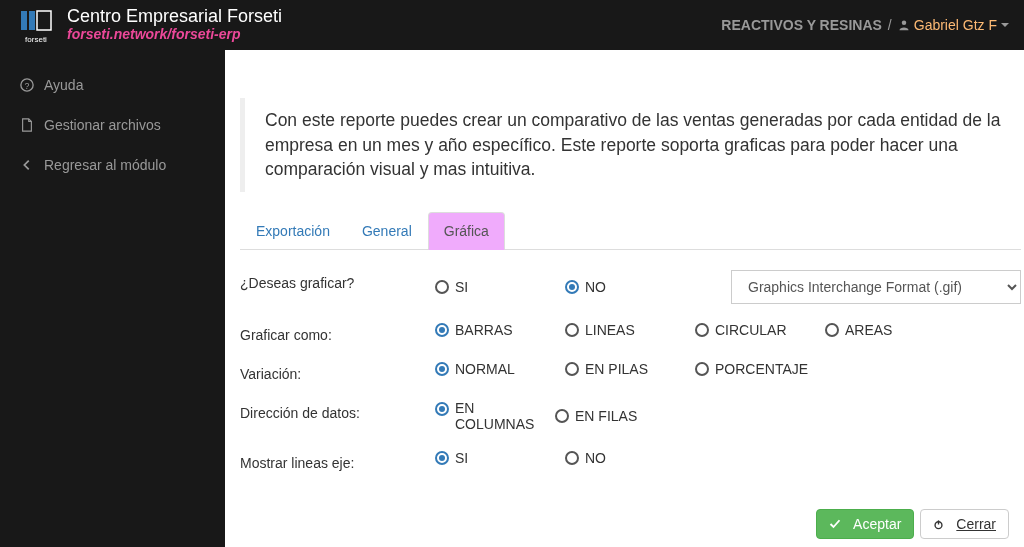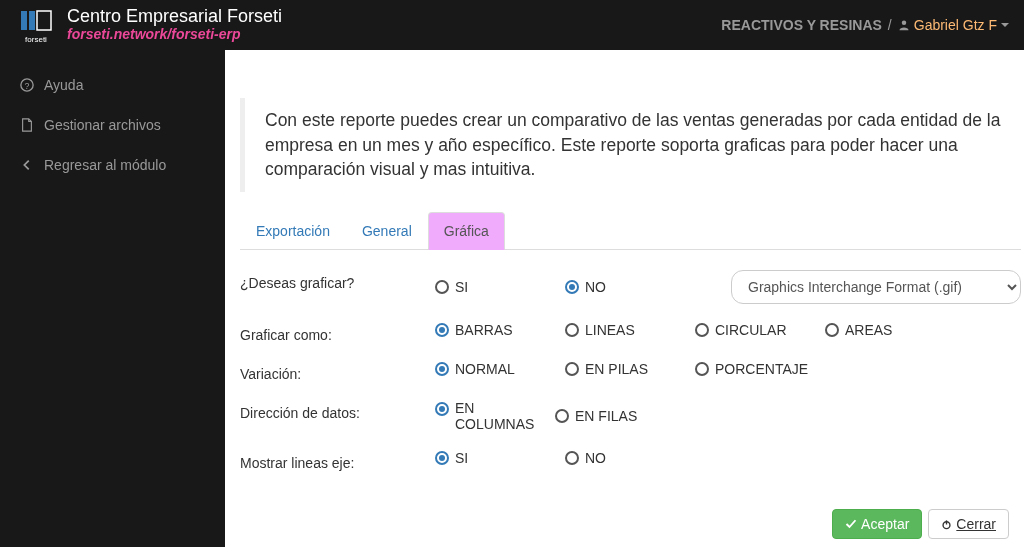--- a/index.html
+++ b/index.html
@@ -28,23 +28,23 @@
     .form-row { display: flex; align-items: flex-start; margin-bottom: 18px; }
     .form-label { width: 195px; padding-top: 5px; color: #333; }
     .options { flex: 1; display: flex; flex-wrap: wrap; }
     .opt { display: flex; align-items: center; gap: 6px; cursor: pointer; }
     .opt.w1 { width: 130px; }
     .radio { width: 14px; height: 14px; border: 2px solid #555; border-radius: 50%; display: inline-flex; align-items: center; justify-content: center; flex-shrink:0;}
     .radio.checked { border-color: #337ab7; }
     .radio.checked::after { content: ''; width: 6px; height: 6px; background: #337ab7; border-radius: 50%; }
     .opt-label { color: #333; }
     .select-wrap { margin-left: auto; width: 290px; }
-    select.form-control { width: 100%; height: 34px; padding: 6px 12px; font-size: 14px; color: #555; background: #fff; border: 1px solid #ccc; border-radius: 12px; }
+    select.form-control { width: 100%; height: 34px; padding: 6px 12px; font-size: 14px; color: #555; background: #fff; border: 1px solid #ccc; border-radius: 0; }
     .footer-btns { position: absolute; right: 15px; bottom: 8px; display: flex; gap: 6px; }
-    .btn { display: inline-flex; align-items: center; gap: 4px; padding: 6px 12px; font-size: 14px; border-radius: 4px; cursor: pointer; border: 1px solid transparent; }
+    .btn { display: inline-flex; align-items: center; gap: 12px; padding: 6px 12px; font-size: 14px; border-radius: 4px; cursor: pointer; border: 1px solid transparent; }
     .btn-success { background: #5cb85c; border-color: #4cae4c; color: #fff; }
     .btn-default { background: #fff; border-color: #ccc; color: #333; text-decoration: underline; }
     .opt-col { width: 130px; word-break: break-word; padding-right:10px;}
     svg { flex-shrink: 0; }
   </style>
 </head>
 <body>
 
 <div class="topbar">
   <div class="topbar-left">

